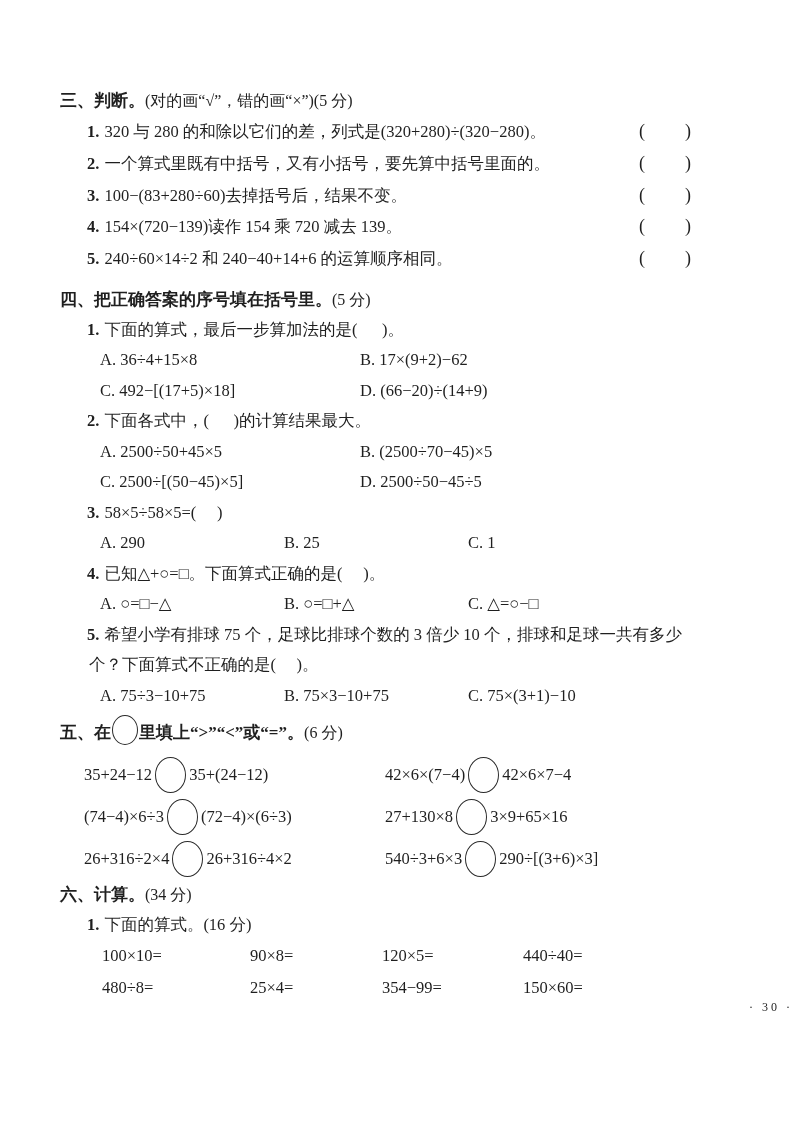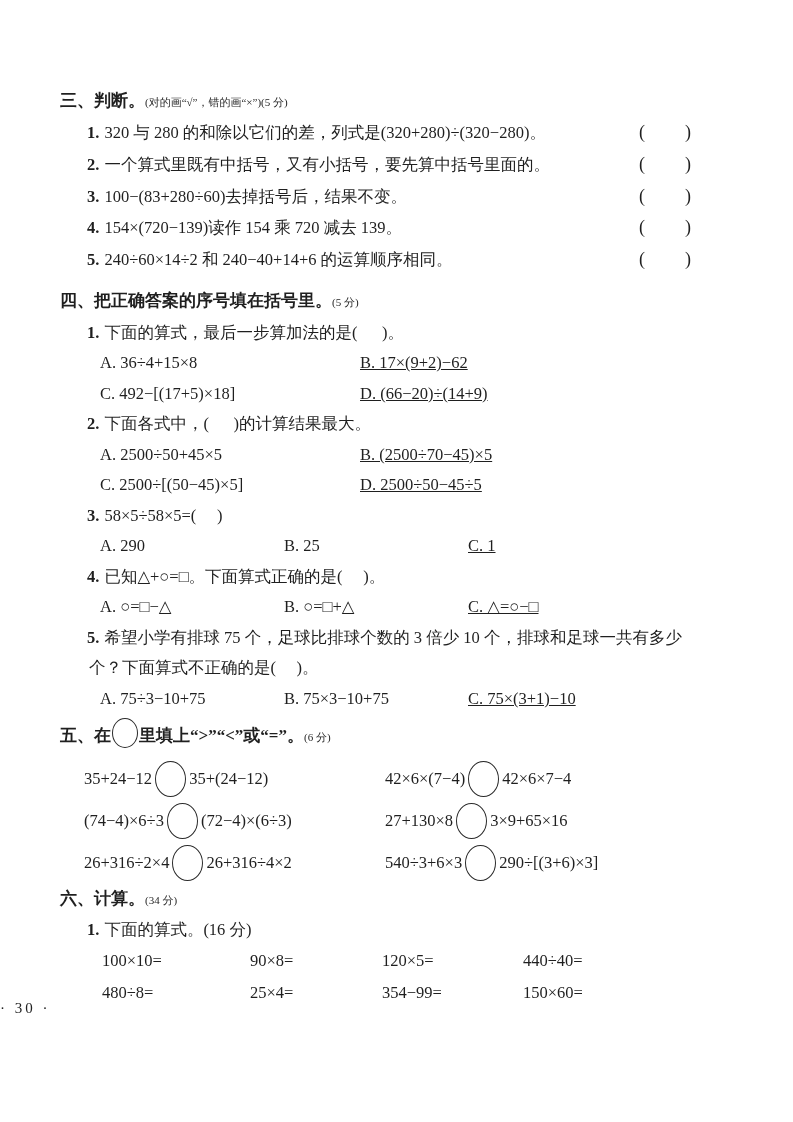--- a/index.html
+++ b/index.html
@@ -9,41 +9,41 @@
     margin:0 auto;
     background:#ffffff;
     font-family:"Liberation Serif","DejaVu Serif",serif;
     font-size:16.5px;
     color:#1f1f1f;
     overflow:hidden;
   }
   .content{padding:86px 60px 0 60px;}
   .sec-h{font-weight:bold;font-size:17px;line-height:30px;white-space:nowrap;}
   .sec-h.h4{line-height:31px;}
-  .sec-h .note,.sec-h .score{font-weight:normal;font-size:11px;}
+  .sec-h .note,.sec-h .score{font-weight:normal;font-size:16px;}
   .sec3{margin-bottom:9px;}
   .jline{display:flex;align-items:baseline;line-height:30.8px;padding-left:27px;padding-right:42px;white-space:nowrap;}
   .jno{font-weight:bold;margin-right:5px;}
   .jbr{margin-left:auto;display:inline-flex;justify-content:space-between;width:52px;font-size:18px;}
   .stem{line-height:30.5px;padding-left:27px;white-space:nowrap;}
   .stem .no{font-weight:bold;margin-right:5px;}
   .stem.cont{padding-left:29px;}
-  .optrow{line-height:30.5px;padding-left:40px;white-space:nowrap;text-decoration:underline;}
+  .optrow{line-height:30.5px;padding-left:40px;white-space:nowrap;}
   .opt2{display:inline-block;width:260px;}
   .opt3{display:inline-block;width:184px;}
   .sec5h{margin-top:4px;}
   .cmp-rows{margin-top:6px;}
   .cmp-row{display:grid;grid-template-columns:301px auto;padding-left:24px;height:42px;align-items:center;white-space:nowrap;}
   .cmp-cell{display:flex;align-items:center;}
   .circle{display:inline-block;width:29px;height:34px;border:1.8px solid #2a2a2a;border-radius:50%;margin:0 3px;flex:0 0 auto;}
   .h-circle{display:inline-block;width:24px;height:28px;border:1.7px solid #2a2a2a;border-radius:50%;vertical-align:-7px;margin:0 1px;}
   .sub-line{line-height:30px;padding-left:27px;white-space:nowrap;}
   .sub-line .no{font-weight:bold;margin-right:5px;}
   .calc-row{display:grid;grid-template-columns:148px 132px 141px auto;padding-left:42px;line-height:32px;white-space:nowrap;}
-  .pageno{position:absolute;left:0;right:0;top:1000px;text-align:left;font-size:15px;letter-spacing:3px;color:#222;}
+  .pageno{position:absolute;left:0;right:0;top:1000px;text-align:right;font-size:12px;letter-spacing:3px;color:#222;}
 </style>
 </head>
 <body>
 
 <div class="page">
   <div class="content">
 
     <div class="sec3">
       <div class="sec-h"><span>三、判断。</span><span class="note">(对的画“√”，错的画“×”)(5 分)</span></div>
 

